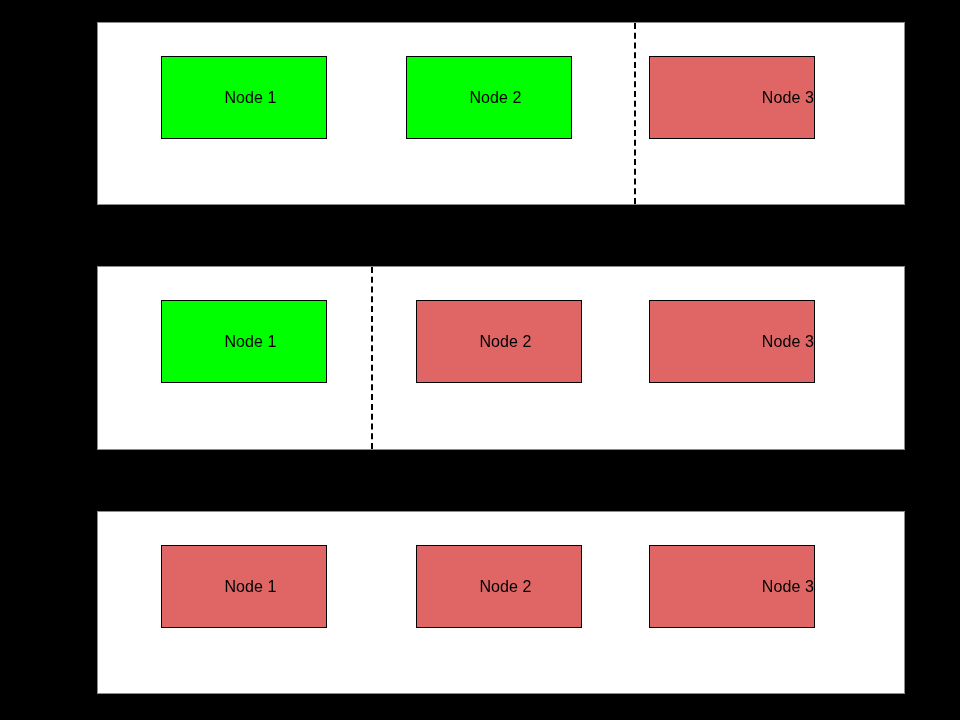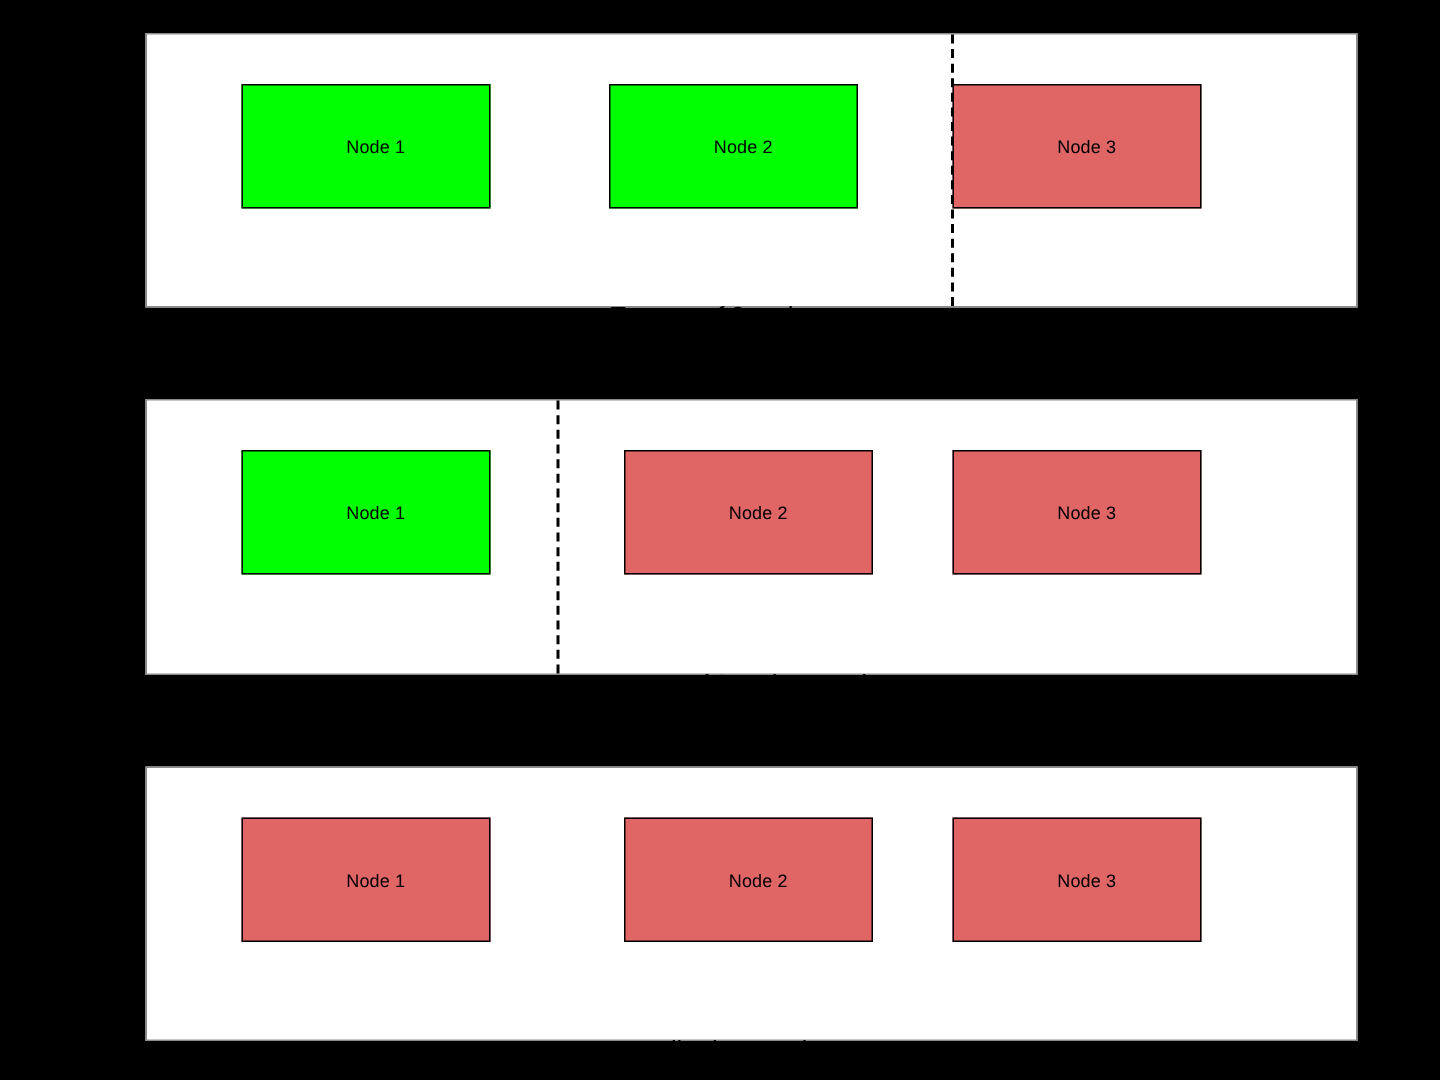--- a/index.html
+++ b/index.html
@@ -40,33 +40,33 @@
   .node {
     position: absolute;
     width: 166px;
     height: 83px;
     box-sizing: border-box;
     border: 1px solid #000000;
     display: flex;
     align-items: center;
     justify-content: center;
     color: #000000;
-    font-size: 12px;
+    font-size: 16px;
     line-height: 1;
     letter-spacing: 0.1px;
     padding-left: 13px;
   }
   .node.up   { background: #00ff00; }
   .node.down { background: #e06666; }
 
   
   .col-a  { left: 63px;  }
   .col-b  { left: 308px; }
   .col-b2 { left: 318px; }
-  .col-c  { left: 537px; }
+  .col-c  { left: 551px; justify-content: flex-end; }
 
   .row-top  { top: 33px; }
   .row-top2 { top: 33px; }
 
   
   .divider {
     position: absolute;
     top: 0;
     width: 0;
     border-left: 2px dashed #000000;

